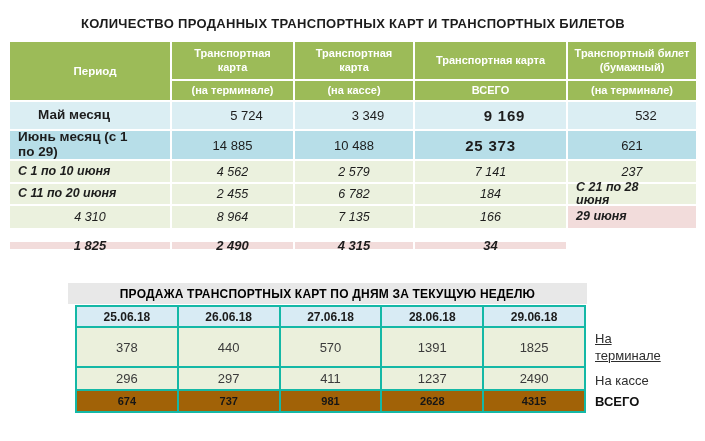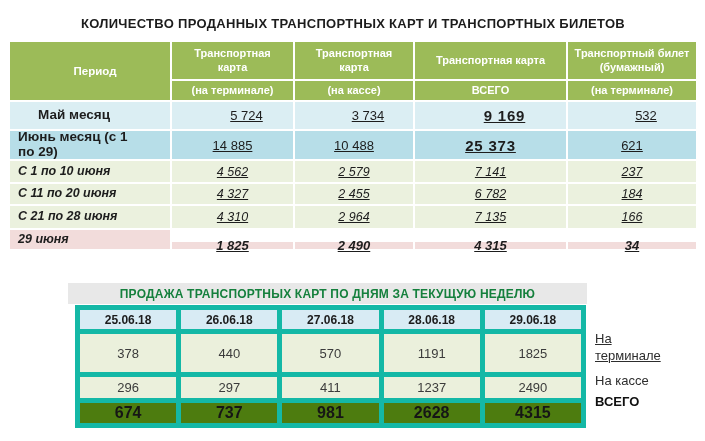--- a/index.html
+++ b/index.html
@@ -18,47 +18,47 @@
     display:grid;
     grid-template-columns:160px 121px 118px 151px 128px;
     grid-template-rows:37px 19px 27px 28px 21px 20px 22px 19px;
     gap:2px;
   }
   .cell{display:flex;align-items:center;justify-content:center;text-align:center;}
   .hdr{background:#9CBB58;color:#ffffff;font-weight:bold;font-size:11px;line-height:1.25;padding:0 6px;}
   .hdr-period{grid-row:span 2;font-size:11.5px;padding-left:16px;}
   .pcell{justify-content:flex-start;text-align:left;padding:0 24px 0 8px;font-weight:bold;font-size:13.5px;line-height:1.08;}
   .pcell.it{font-style:italic;font-size:12.5px;}
-  .val{font-size:13px;text-decoration:underline;}
+  .val{font-size:13px;}
   .val.it{font-style:italic;font-size:12.5px;}
   .val.big{font-weight:bold;font-size:15px;letter-spacing:.8px;}
   .val.bi{font-weight:bold;font-style:italic;font-size:13px;margin-top:12px;}
   .rowA{background:#DBEEF3;padding-left:28px;}   
   .rowB{background:#B7DEE8;}   
   .rowC{background:#EBF1DE;}   
   .rowD{background:#F2DCDB;}   
   
   .t2{position:absolute;left:68px;top:283px;width:637px;}
   .t2-title{
     width:519px;height:21px;background:#E8E8E8;
     display:flex;align-items:center;justify-content:center;
-    font-weight:bold;font-size:12px;letter-spacing:.2px;color:#15803d;
+    font-weight:bold;font-size:12px;letter-spacing:.2px;color:#000000;
   }
   .t2-table{
     margin:1px 0 0 7px;border-collapse:collapse;table-layout:fixed;width:511px;
     border:2px solid #2e2e2e;
   }
   .t2-table td{
-    border:5px solid #14b8a6;text-align:center;vertical-align:middle;
+    border:2px solid #14b8a6;text-align:center;vertical-align:middle;
     font-size:13px;color:#3b3b3b;padding:0;
   }
   .t2-head td{height:19px;background:#D8EBF4;font-weight:bold;font-size:12px;color:#1c1c1c;}
   .t2-r1 td{height:38px;background:#EBF0DC;}
   .t2-r2 td{height:21px;background:#EBF0DC;}
-  .t2-total td{height:20px;background:#4d7c0f;font-weight:bold;font-size:16px;color:#161616;}
+  .t2-total td{height:20px;background:#a16207;font-weight:bold;font-size:11px;color:#161616;}
   .t2-side{position:absolute;font-size:13px;color:#2d2d2d;}
   .t2-side.l1{left:527px;top:47px;width:78px;line-height:17px;text-decoration:underline;}
   .t2-side.l2{left:527px;top:90px;}
   .t2-side.l3{left:527px;top:111px;font-weight:bold;color:#111111;}
 </style>
 </head>
 <body>
 
 <div class="t1">
   <div class="t1-title">КОЛИЧЕСТВО ПРОДАННЫХ ТРАНСПОРТНЫХ КАРТ И ТРАНСПОРТНЫХ БИЛЕТОВ</div>
@@ -69,45 +69,44 @@
     <div class="cell hdr">Транспортная карта</div>
     <div class="cell hdr">Транспортная карта</div>
     <div class="cell hdr">Транспортный билет (бумажный)</div>
     <div class="cell hdr">(на терминале)</div>
     <div class="cell hdr">(на кассе)</div>
     <div class="cell hdr">ВСЕГО</div>
     <div class="cell hdr">(на терминале)</div>
 
     <div class="cell rowA pcell">Май месяц</div>
     <div class="cell rowA val">5 724</div>
-    <div class="cell rowA val">3 734</div>
+    <div class="cell rowA val">3 349</div>
     <div class="cell rowA val big">9 169</div>
     <div class="cell rowA val">532</div>
 
     <div class="cell rowB pcell">Июнь месяц (с 1 по 29)</div>
     <div class="cell rowB val">14 885</div>
     <div class="cell rowB val">10 488</div>
     <div class="cell rowB val big">25 373</div>
     <div class="cell rowB val">621</div>
 
     <div class="cell rowC pcell it">С 1 по 10 июня</div>
     <div class="cell rowC val it">4 562</div>
     <div class="cell rowC val it">2 579</div>
     <div class="cell rowC val it">7 141</div>
     <div class="cell rowC val it">237</div>
 
     <div class="cell rowC pcell it">С 11 по 20 июня</div>
-    <div class="cell rowC val it">4 327</div>
     <div class="cell rowC val it">2 455</div>
     <div class="cell rowC val it">6 782</div>
     <div class="cell rowC val it">184</div>
 
     <div class="cell rowC pcell it">С 21 по 28 июня</div>
     <div class="cell rowC val it">4 310</div>
-    <div class="cell rowC val it">2 964</div>
+    <div class="cell rowC val it">8 964</div>
     <div class="cell rowC val it">7 135</div>
     <div class="cell rowC val it">166</div>
 
     <div class="cell rowD pcell it">29 июня</div>
     <div class="cell rowD val bi">1 825</div>
     <div class="cell rowD val bi">2 490</div>
     <div class="cell rowD val bi">4 315</div>
     <div class="cell rowD val bi">34</div>
   </div>
 </div>
@@ -120,21 +119,21 @@
       <td>25.06.18</td>
       <td>26.06.18</td>
       <td>27.06.18</td>
       <td>28.06.18</td>
       <td>29.06.18</td>
     </tr>
     <tr class="t2-r1">
       <td>378</td>
       <td>440</td>
       <td>570</td>
-      <td>1191</td>
+      <td>1391</td>
       <td>1825</td>
     </tr>
     <tr class="t2-r2">
       <td>296</td>
       <td>297</td>
       <td>411</td>
       <td>1237</td>
       <td>2490</td>
     </tr>
     <tr class="t2-total">

